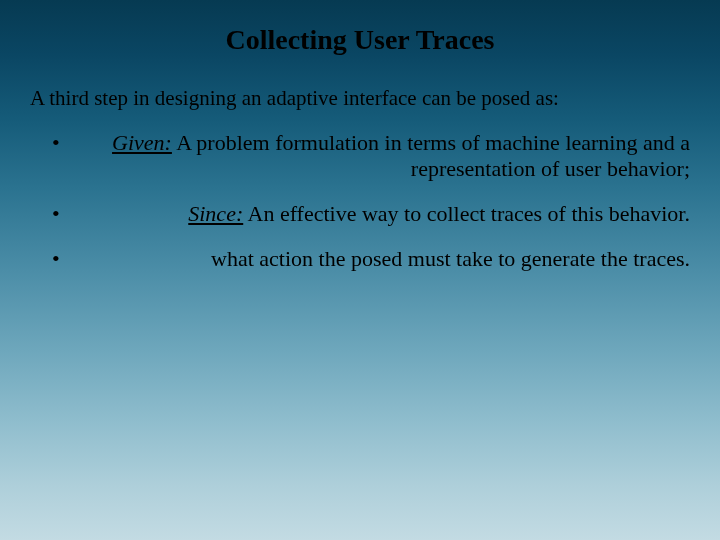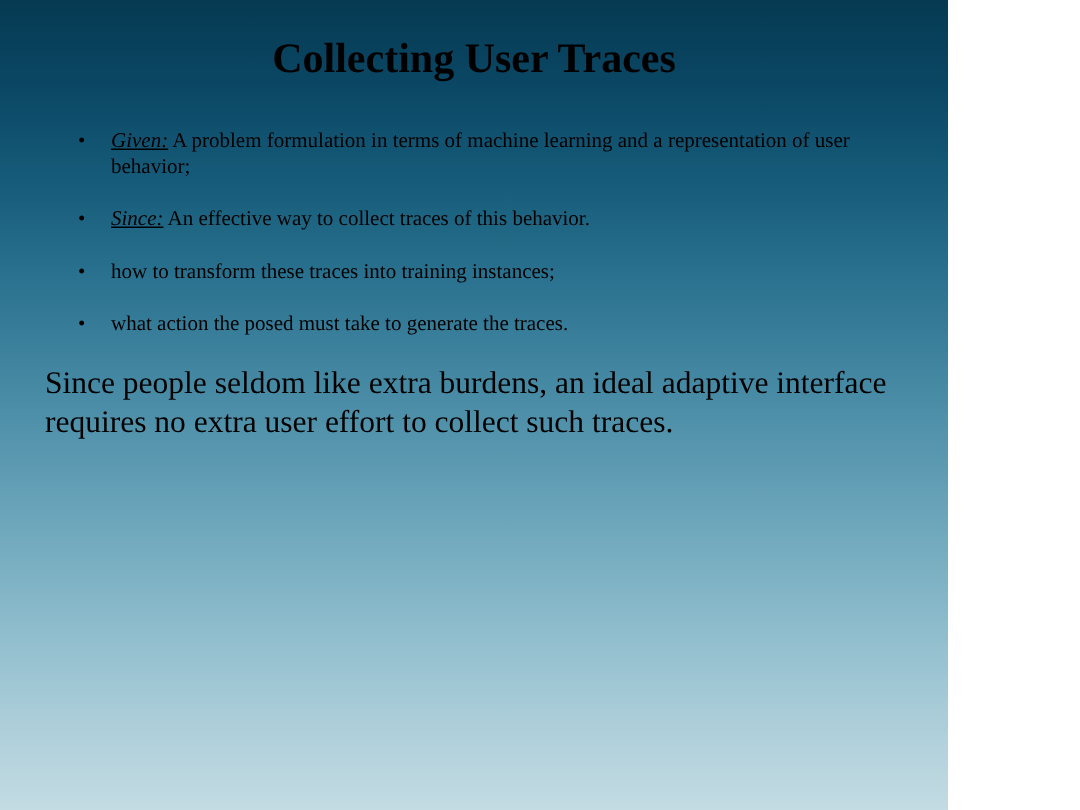--- a/index.html
+++ b/index.html
@@ -3,21 +3,21 @@
 <meta charset="utf-8">
 <style>
   html, body {
     margin: 0;
     padding: 0;
     width: 720px;
     height: 540px;
     overflow: hidden;
   }
   .slide {
-    width: 632px;
+    width: 720px;
     height: 540px;
     background: linear-gradient(to bottom,
       #063a52 0%,
       #0a4663 10%,
       #155b79 22%,
       #2b7390 35%,
       #4b8da7 50%,
       #6ea7bc 65%,
       #8fbdcd 78%,
       #aecfda 90%,
@@ -38,54 +38,54 @@
     margin: 0 0 18px 0;
     line-height: 1.22;
   }
   ul.bullets {
     list-style: none;
     padding: 0 0 0 22px;
     margin: 0 0 18px 0;
   }
   ul.bullets > li {
     position: relative;
-    font-size: 14px;
+    font-size: 22px;
     line-height: 1.22;
     margin: 0 0 18px 0;
     padding-left: 22px;
+    text-align: right;
   }
   ul.bullets > li::before {
     content: "•";
     position: absolute;
     left: 0;
     top: 0;
   }
   .it-u {
     font-style: italic;
     text-decoration: underline;
   }
 </style>
 </head>
 <body>
 
 <div class="slide">
 
   <div class="title">Collecting User Traces</div>
 
+  <p class="para">A third step in designing an adaptive interface can be posed as:</p>
 
   <ul class="bullets">
     <li>
       <span class="it-u">Given:</span><span> A problem formulation in terms of machine learning and a representation of user behavior;</span>
     </li>
     <li>
       <span class="it-u">Since:</span><span> An effective way to collect traces of this behavior.</span>
     </li>
   </ul>
 
 
   <ul class="bullets">
-    <li>how to transform these traces into training instances;</li>
     <li>what action the posed must take to generate the traces.</li>
   </ul>
 
-  <p class="para">Since people seldom like extra burdens, an ideal adaptive interface requires no extra user effort to collect such traces.</p>
 
 </div>
 
 </body></html>

